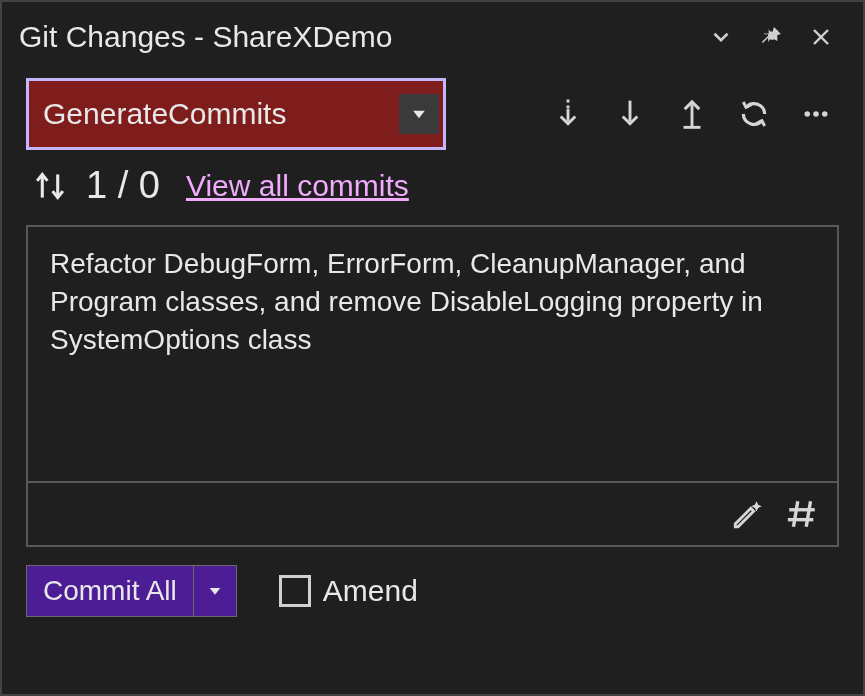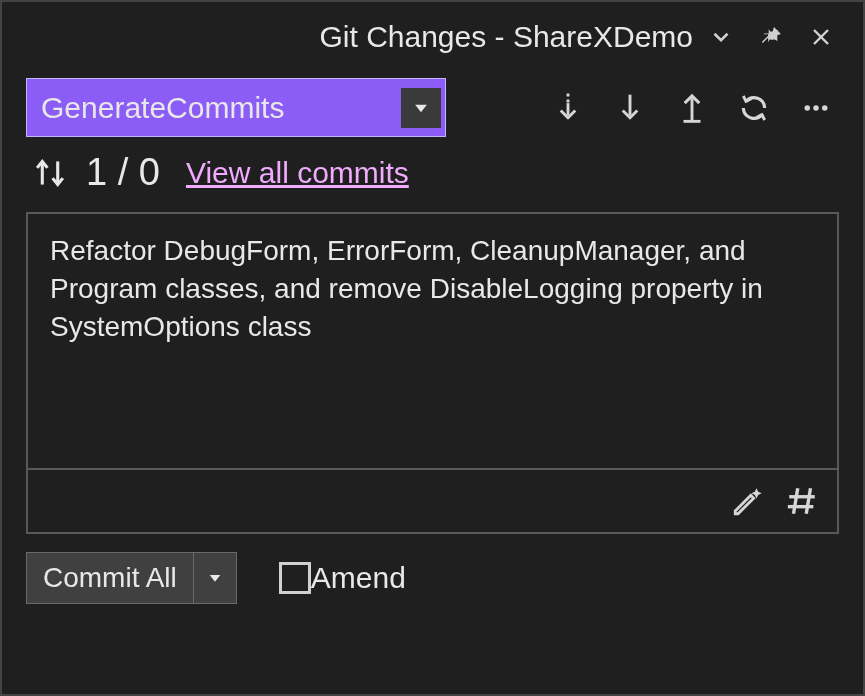--- a/index.html
+++ b/index.html
@@ -13,21 +13,20 @@
     width: 865px; height: 696px;
     background: #1f1f1f;
     border: 2px solid #434343;
     display: flex; flex-direction: column;
     padding: 0;
   }
   .titlebar {
     display: flex; align-items: center;
     padding: 12px 20px 6px 17px;
     height: 64px;
-    text-align: right;
   }
   .titlebar .title {
     font-size: 30px;
     color: #e8e8e8;
     flex: 1;
     font-weight: 400;
   }
   .titlebar .tb-btn {
     width: 44px; height: 44px;
     display: flex; align-items: center; justify-content: center;
@@ -35,23 +34,23 @@
     cursor: pointer;
     margin-left: 6px;
   }
   .toolbar-row {
     display: flex; align-items: center;
     padding: 12px 20px 14px 24px;
     gap: 8px;
   }
   .branch-select {
     display: flex; align-items: center;
-    background: #8b5cf6;
-    border: 1px solid #c4b5fd;
-    height: 59px;
+    background: #7f1d1d;
+    border: 3px solid #c4b5fd;
+    height: 72px;
     padding: 0 14px 0 14px;
     width: 420px;
   }
   .branch-select .branch-name {
     font-size: 30px;
     color: #e8e8e8;
     flex: 1;
   }
   .branch-select .caret {
     width: 40px; height: 40px;
@@ -120,39 +119,39 @@
     cursor: pointer;
   }
   .commit-row {
     display: flex; align-items: center;
     padding: 18px 24px 18px 24px;
     gap: 22px;
   }
   .commit-btn {
     display: flex; align-items: stretch;
     border: 1px solid #6a6a6a;
-    background: #404040;
+    background: #4c1d95;
     height: 52px;
   }
   .commit-btn .lbl {
     font-size: 28px;
     color: #e8e8e8;
     padding: 6px 16px;
     display: flex; align-items: center;
     border-right: 1px solid #6a6a6a;
     cursor: pointer;
   }
   .commit-btn .dd {
     width: 42px;
     display: flex; align-items: center; justify-content: center;
     color: #e8e8e8;
     cursor: pointer;
   }
   .amend {
-    display: flex; align-items: center; gap: 0;
+    display: flex; align-items: center; gap: 12px;
     margin-left: 20px;
   }
   .checkbox {
     width: 32px; height: 32px;
     border: 3px solid #d0d0d0;
     background: transparent;
     cursor: pointer;
   }
   .amend .albl {
     font-size: 30px;

